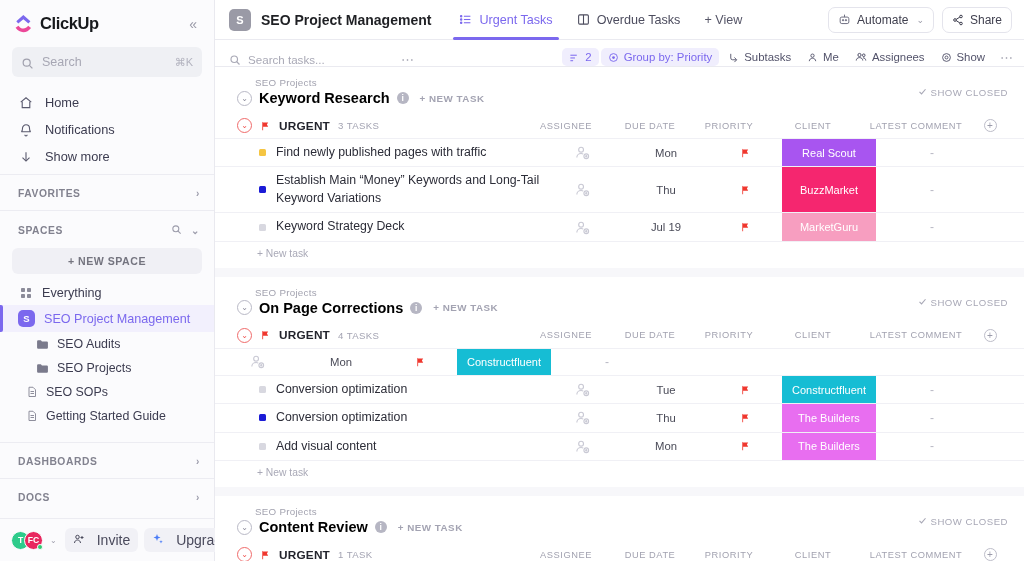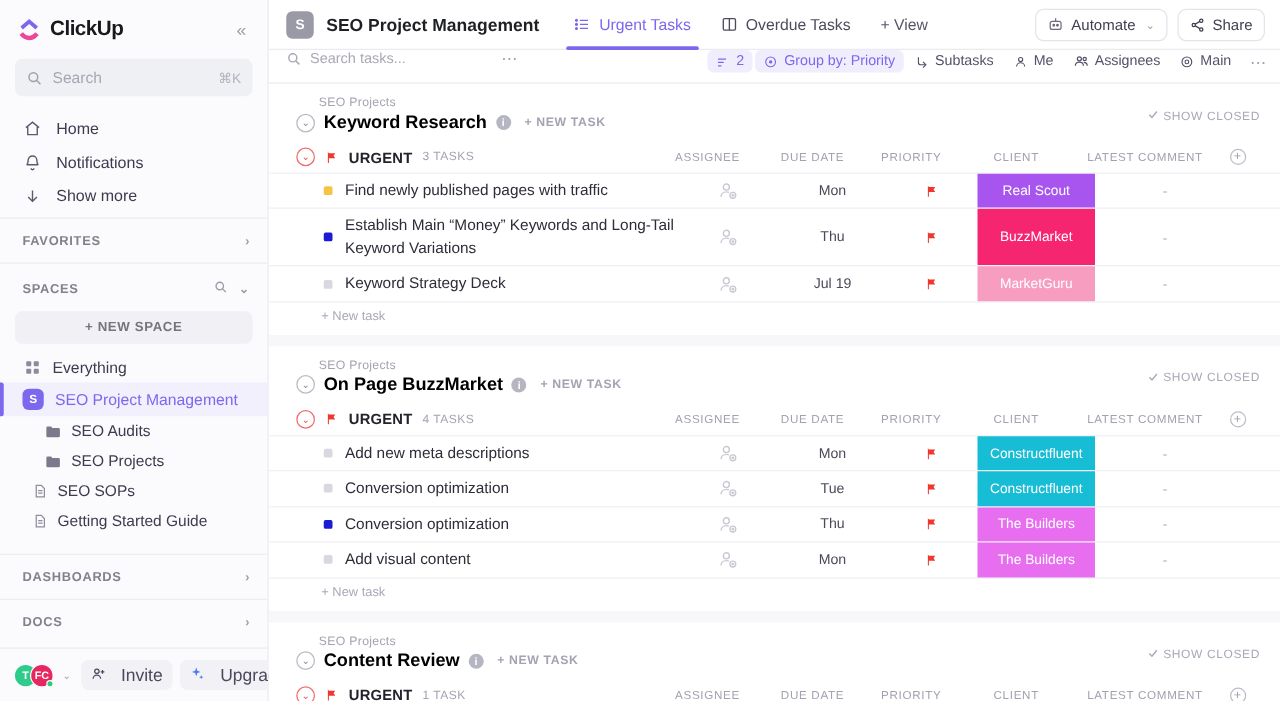--- a/index.html
+++ b/index.html
@@ -133,21 +133,21 @@
   .top-right { margin-left: auto; display: flex; align-items: center; gap: 8px; }
   .tb-btn {
     display: flex; align-items: center; gap: 6px; height: 26px; padding: 0 9px;
     border: 1px solid #e4e4ec; border-radius: 7px; background: #fff;
     font-size: 12px; color: #40404f; cursor: pointer; white-space: nowrap;
   }
   .tb-btn .caret { color: #9a9aa8; font-size: 9px; margin-left: 2px; }
 
   .toolbar {
     height: 27px; flex: 0 0 27px; border-bottom: 1px solid #eaeaf0;
-    display: flex; align-items: flex-start; padding: 0 10px 0 14px; gap: 0;
+    display: flex; align-items: flex-end; padding: 0 10px 0 14px; gap: 0;
   }
   .tasks-search { display: flex; align-items: center; gap: 7px; min-width: 150px; }
   .tasks-search .sicon { color: #a9a9b6; display: flex; }
   .tasks-search .ph { font-size: 11.6px; color: #a9a9b6; }
   .dots-btn { color: #a0a0ae; font-size: 13px; letter-spacing: 1px; margin-left: 22px; cursor: pointer; line-height: 1; }
   .toolbar-right { margin-left: auto; display: flex; align-items: center; gap: 2px; }
   .tool-chip {
     display: flex; align-items: center; gap: 5px; padding: 3px 7px; border-radius: 5px;
     font-size: 11.4px; color: #52526a; cursor: pointer; white-space: nowrap;
   }
@@ -556,21 +556,21 @@
           </span>
           <span>Assignees</span>
         </div>
         <div class="tool-chip">
           <span class="ic">
             <svg width="11" height="11" viewBox="0 0 24 24" fill="none" stroke="currentColor" stroke-width="2">
               <circle cx="12" cy="12" r="8.5"></circle>
                 <circle cx="12" cy="12" r="3.2"></circle>
             </svg>
           </span>
-          <span>Main</span>
+          <span>Show</span>
         </div>
         <span class="dots-btn" style="margin-left:6px">⋯</span>
       </div>
     </div>
 
     <div class="content">
       <div class="scroller">
         <div id="groups-host">
             <div class="group-card">
               <div class="group-head">
@@ -714,21 +714,21 @@
                 </div>
               </div>
               <div class="newtask-row">+ New task</div>
             </div>
             <div class="group-sep"></div>
             <div class="group-card">
               <div class="group-head">
                 <div class="group-crumb">SEO Projects</div>
                 <div class="group-title-row">
                   <span class="g-toggle">⌄</span>
-                  <span class="g-title">On Page BuzzMarket</span>
+                  <span class="g-title">On Page Corrections</span>
                   <span class="info-ic">i</span>
                   <span class="new-task-link">+ NEW TASK</span>
                 </div>
                 <div class="show-closed"><span><svg width="9" height="9" viewBox="0 0 24 24" fill="none" stroke="currentColor" stroke-width="3">
                       <polyline points="4,13 9.5,18.5 20,6"></polyline>
                     </svg></span>SHOW CLOSED</div>
               </div>
               <div class="prio-head">
                 <span class="p-toggle">⌄</span>
                 <span class="flag-red">
@@ -743,24 +743,20 @@
                   <div class="col-h col-due">DUE DATE</div>
                   <div class="col-h col-prio">PRIORITY</div>
                   <div class="col-h col-client">CLIENT</div>
                   <div class="col-h col-comment">LATEST COMMENT</div>
                   <div class="col-plus">
                     <span class="plus-circ">+</span>
                   </div>
                 </div>
               </div>
               <div class="task-row">
-                <div class="tr-left">
-                  <span class="st-dot" style="background:#d8d8e0"></span>
-                  <span class="task-name">Add new meta descriptions</span>
-                </div>
                 <div class="tr-cells">
                   <div class="cell col-assignee">
                     <span class="ass-ic">
                       <svg width="17" height="17" viewBox="0 0 24 24" fill="none" stroke="currentColor" stroke-width="1.6">
                         <circle cx="10" cy="8" r="3.4"></circle>
                         <path d="M4 19c0-3.3 2.7-5.6 6-5.6 1.1 0 2.1.25 3 .7"></path>
                         <circle cx="17.3" cy="17.3" r="3.3"></circle>
                         <line x1="17.3" y1="15.7" x2="17.3" y2="18.9"></line>
                         <line x1="15.7" y1="17.3" x2="18.9" y2="17.3"></line>
                       </svg>

